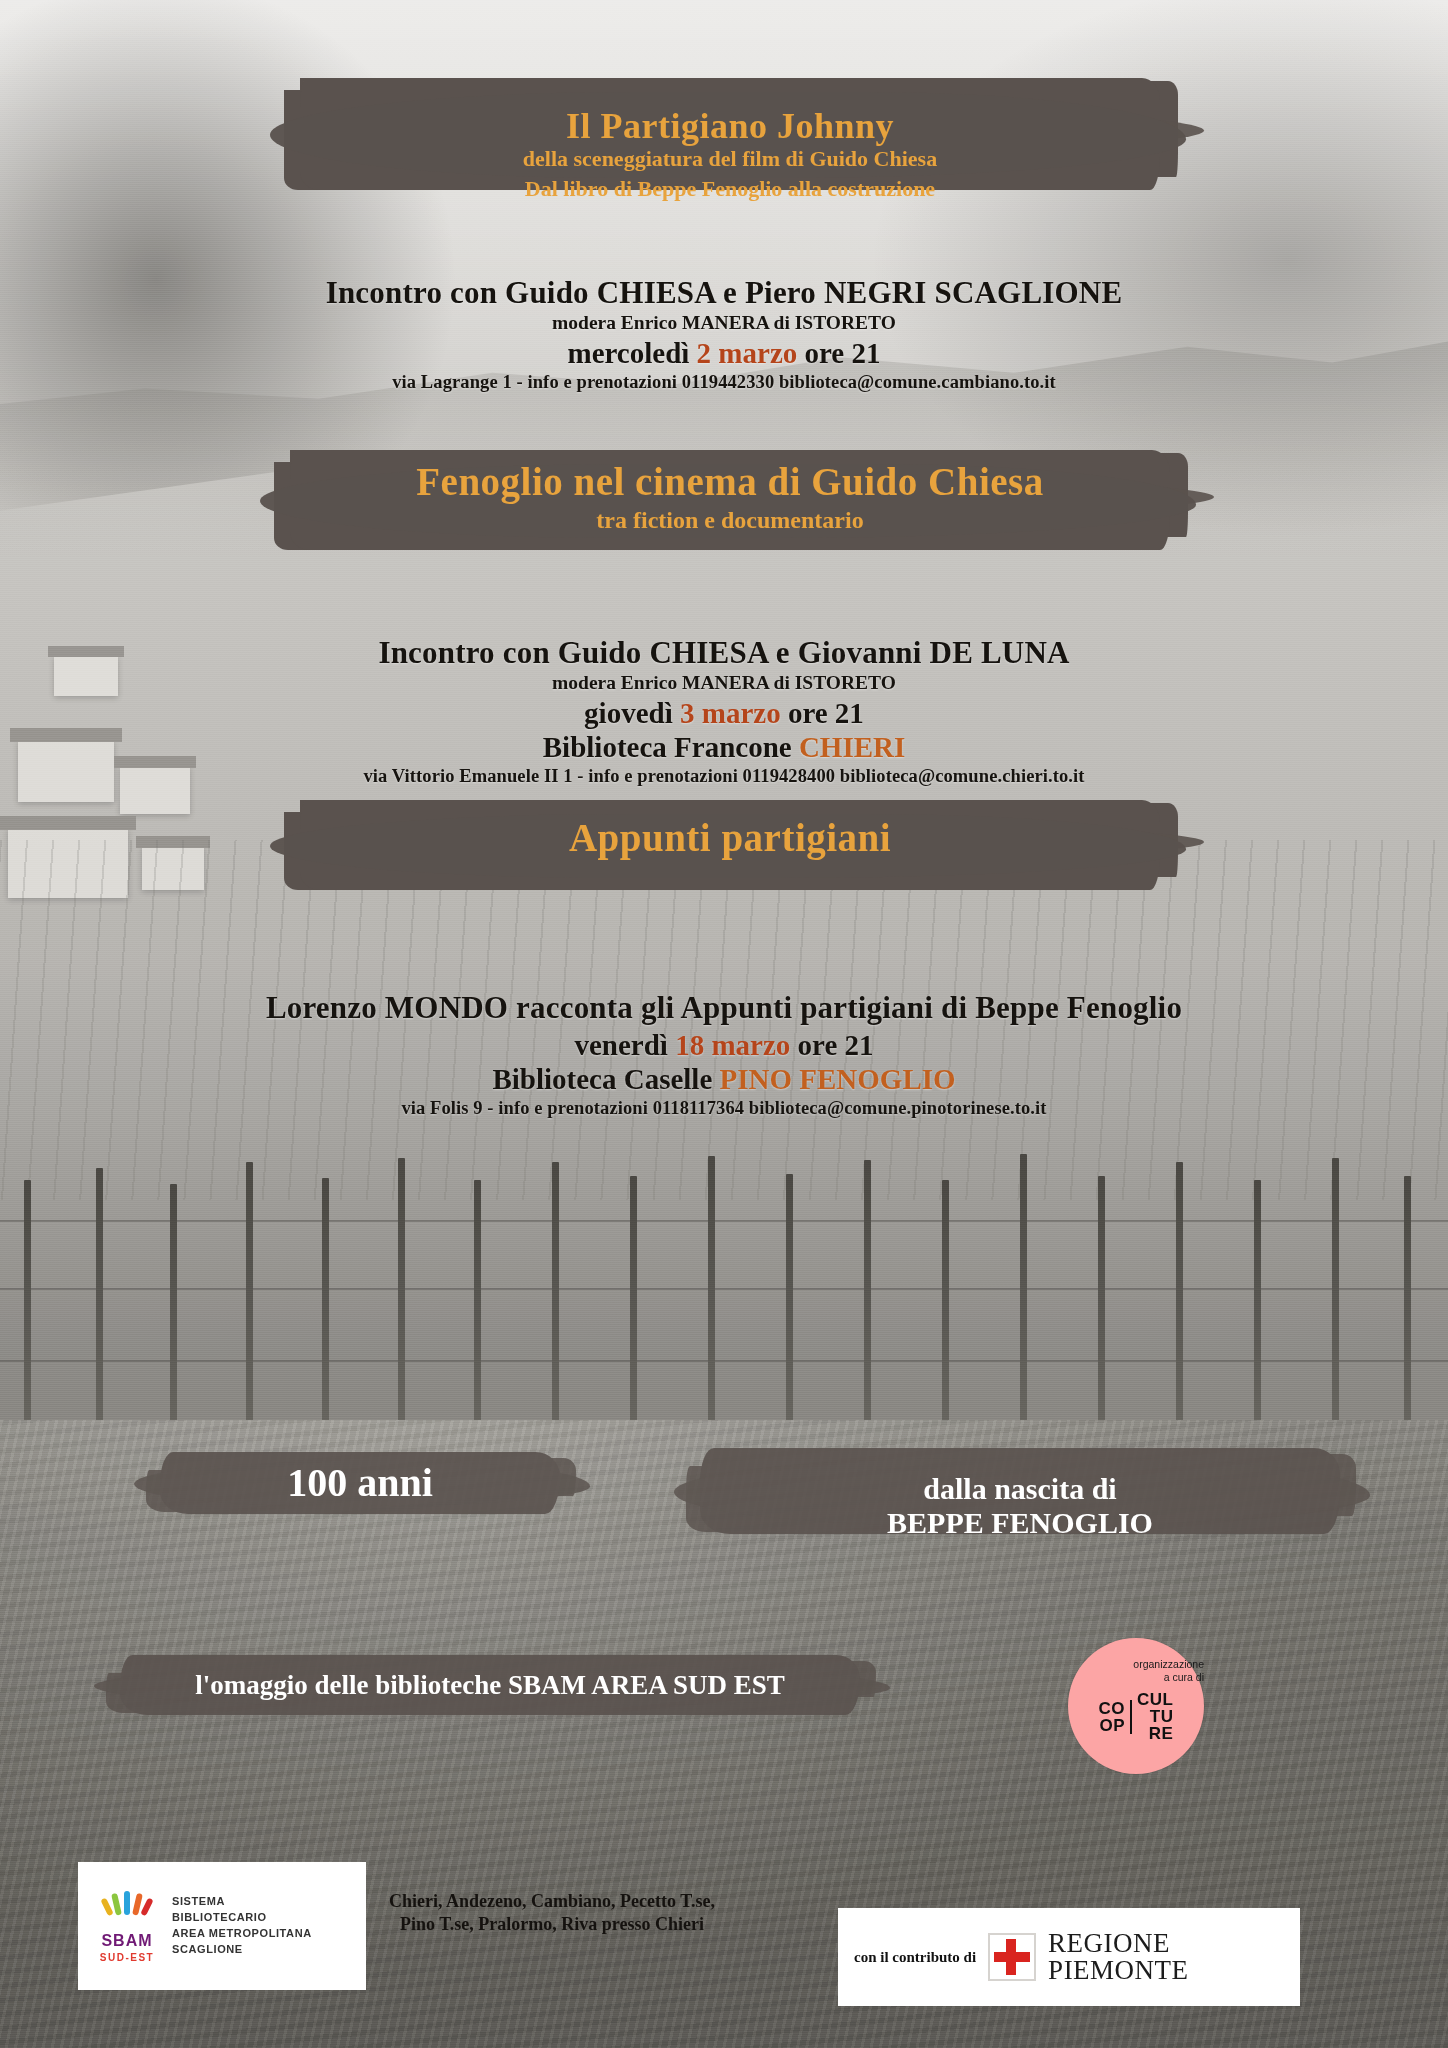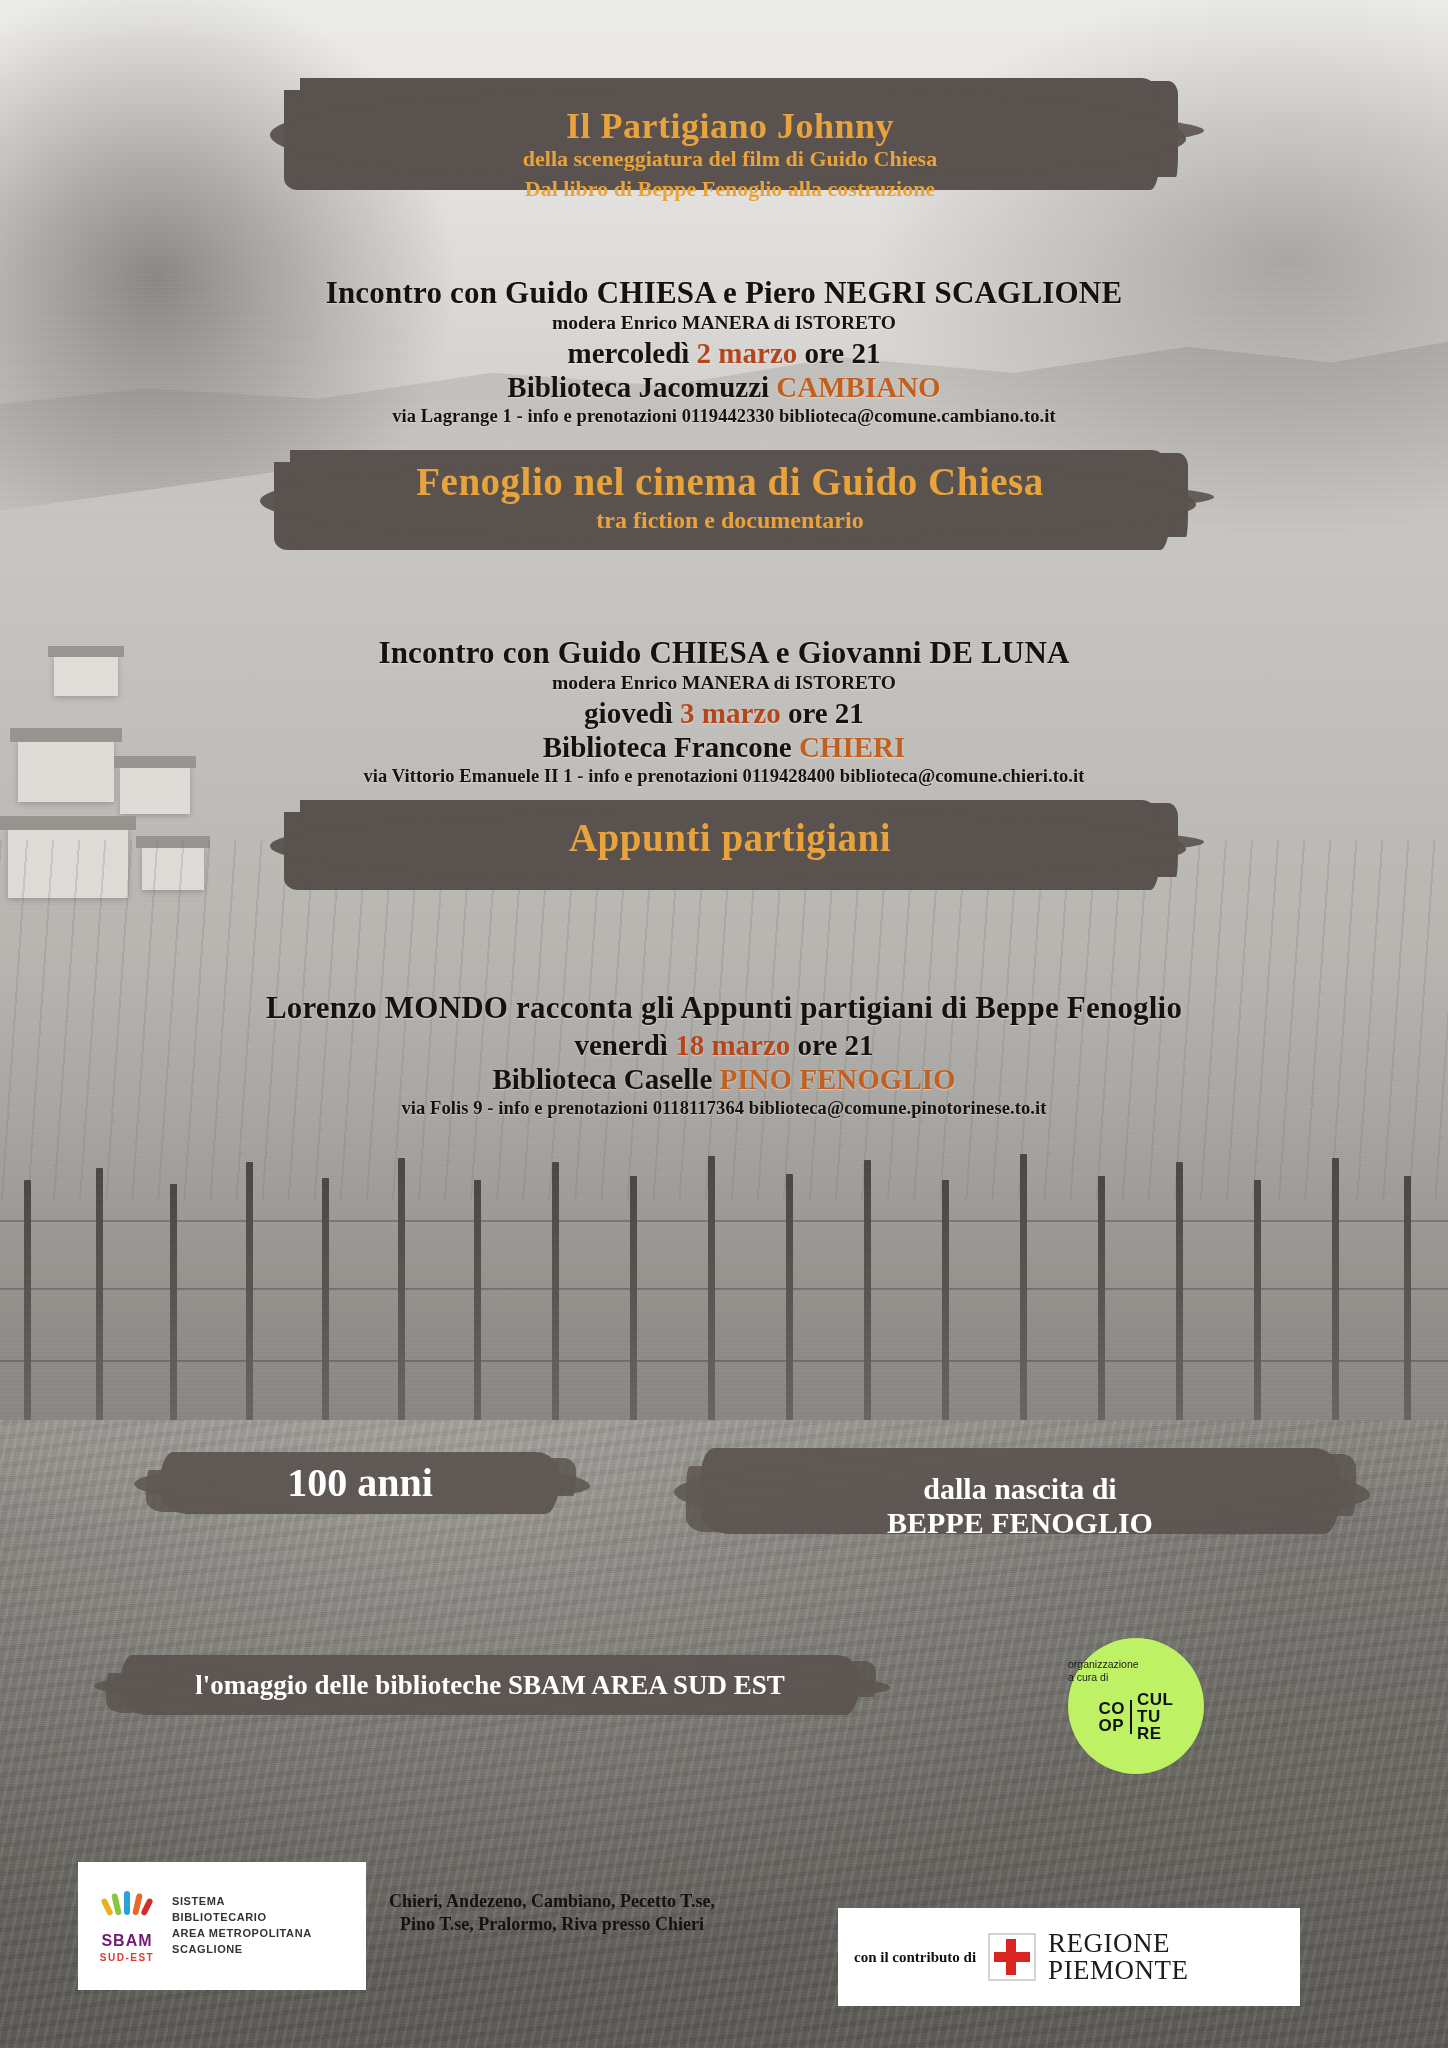--- a/index.html
+++ b/index.html
@@ -246,23 +246,23 @@
     opacity: 0.92;
     border-radius: 45% 40% 50% 42% / 50% 55% 45% 50%;
   }
   .bottom-brush .txt2 { position: relative; z-index: 2; }
 
   
   .coop-circle {
     position: absolute;
     width: 136px; height: 136px;
     border-radius: 50%;
-    background: #bef264;
+    background: #fca5a5;
     box-shadow: 0 0 0 1px rgba(0,0,0,0.06);
-    text-align: left;
+    text-align: right;
   }
   .coop-top {
     font-family: "Liberation Sans", sans-serif;
     font-size: 10.5px;
     color: #1a1a1a;
     line-height: 1.2;
     padding-top: 20px;
     font-weight: normal;
   }
   .coop-word {
@@ -427,24 +427,20 @@
   </div>
 
   <div class="event" style="top:240px;">
     <div class="ev-line1">Incontro con Guido CHIESA e Piero NEGRI SCAGLIONE</div>
     <div class="ev-mod">modera Enrico MANERA di ISTORETO</div>
     <div class="ev-when">
       <span>mercoledì</span>
       <span class="accent">2 marzo</span>
       <span>ore 21</span>
     </div>
-    <div class="ev-place">
-      <span>Biblioteca Jacomuzzi</span>
-      <span class="accent-city">CAMBIANO</span>
-    </div>
     <div class="ev-info">via Lagrange 1 - info e prenotazioni 0119442330 biblioteca@comune.cambiano.to.it</div>
   </div>
 
   <div class="banner" style="left:290px; top:450px; width:880px; height:100px;">
     <div class="brush-bg"></div>
     <div class="txt" style="padding-top:12px;">
       <div class="b-title" style="font-size:39px;">Fenoglio nel cinema di Guido Chiesa</div>
       <div class="b-sub" style="font-size:24px; margin-top:4px;">tra fiction e documentario</div>
     </div>
   </div>

